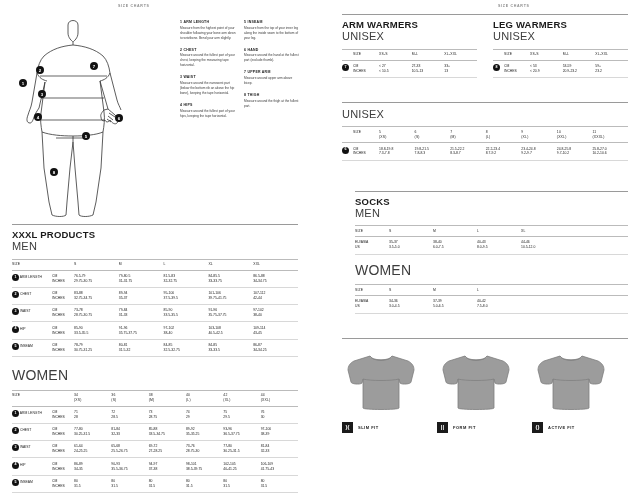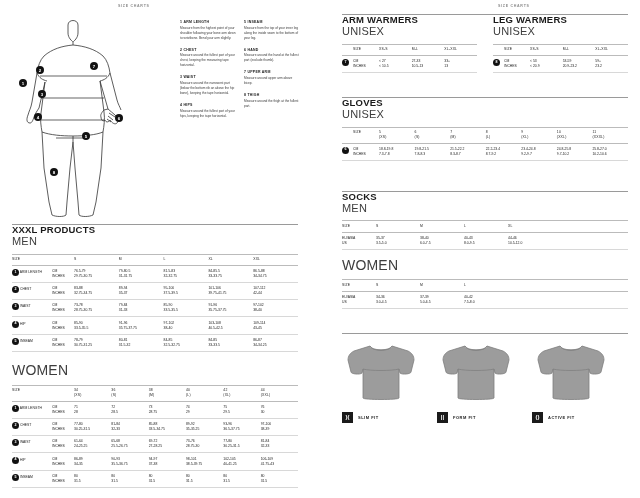--- a/index.html
+++ b/index.html
@@ -34,21 +34,21 @@
   .howto-col { width: 56px; }
   .howto-item { margin-bottom: 7px; }
   .howto-title {
     font-size: 3.5px; font-weight: 700; letter-spacing: .25px;
     margin-bottom: 1.6px; line-height: 1.2;
   }
   .howto-text { font-size: 3.2px; line-height: 1.55; color: #3a3a3a; }
 
   
   .section { margin-bottom: 11px; }
-  .rule-top { border-top: 0.9px solid #9a9a9a; }
+  .rule-top { border-top: 0.9px solid #9a9a9a; padding-top: 5px; }
   .sec-title {
     font-size: 9.5px; font-weight: 700; letter-spacing: .2px;
     line-height: 1.08; margin: 0;
   }
   .sec-sub {
     font-size: 11px; font-weight: 400; letter-spacing: .2px;
     color: #3d3d3d; line-height: 1.12; margin: 0 0 6px 0;
   }
   .sec-sub2 {
     font-size: 14px; font-weight: 400; letter-spacing: .2px;
@@ -660,21 +660,20 @@
                   <span>59+</span>
                   <span>23.2</span>
                 </td>
           </tr>
             </tbody>
         </table>
       </div>
     </div>
 
     <div class="section rule-top" style="margin-top:24px;">
-      <h2 class="sec-title">GLOVES</h2>
       <div class="sec-sub">UNISEX</div>
       <table class="chart">
         <colgroup>
             <col class="marker-cell">
             <col style="width:26px">
             <col>
             <col>
             <col>
             <col>
             <col>
@@ -748,21 +747,21 @@
               </td>
           <td class="dual">
                 <span>25.8-27.0</span>
                 <span>10.2-10.6</span>
               </td>
         </tr>
           </tbody>
       </table>
     </div>
 
-    <div class="section rule-top" style="margin-top:30px;">
+    <div class="section rule-top" style="margin-top:30px;margin-left:13px;">
       <h2 class="sec-title">SOCKS</h2>
       <div class="sec-sub">MEN</div>
       <table class="chart">
         <colgroup>
             <col style="width:34px">
             <col style="width:44px">
             <col style="width:44px">
             <col style="width:44px">
             <col style="width:44px">
             <col>

